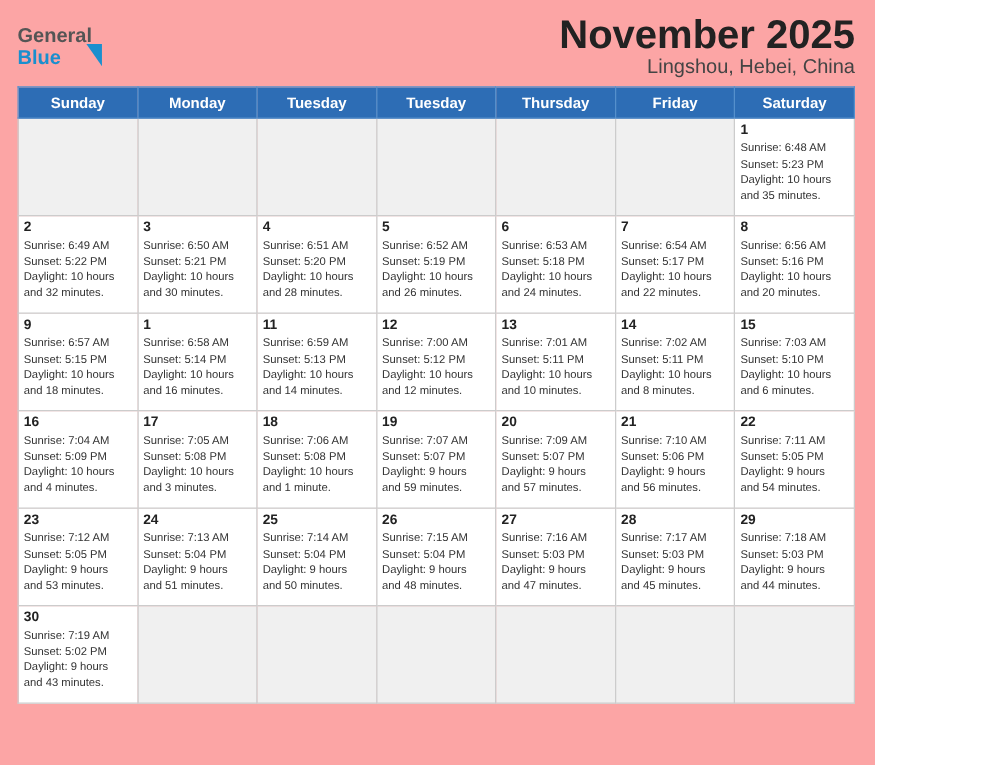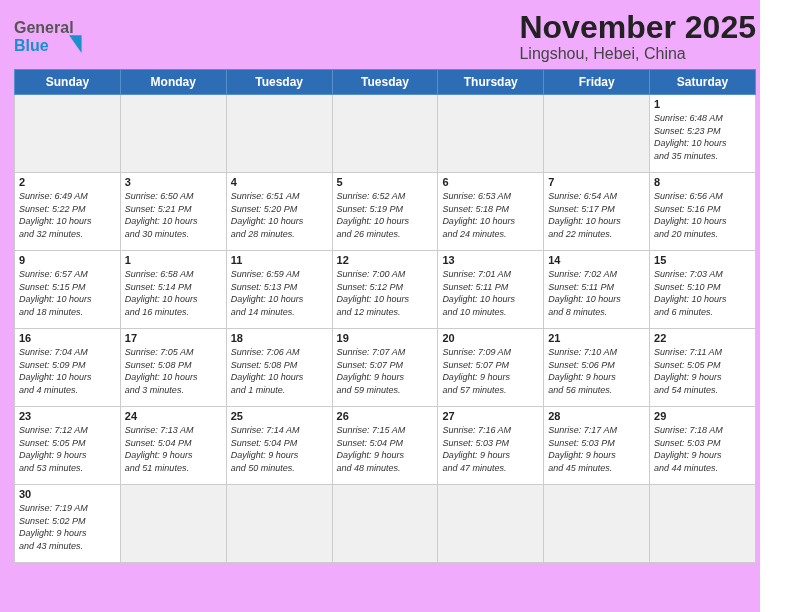--- a/index.html
+++ b/index.html
@@ -4,32 +4,33 @@
   <style>
     * { box-sizing: border-box; margin: 0; padding: 0; }
     body {
       font-family: Arial, sans-serif;
       background: #fff;
       width: 792px;
       height: 612px;
       overflow: hidden;
     }
     .page {
-      width: 760px;
+      width: 700px;
       min-height: 612px;
-      background: #f0abfc;
-      padding: 10px 4px 10px 14px;
+      background: #fca5a5;
+      padding: 10px 16px 10px 14px;
     }
     .header {
       display: flex;
       justify-content: space-between;
       align-items: center;
       margin-bottom: 6px;
     }
     .title-block {
+      text-align: right;
     }
     .title-block h1 {
       font-size: 32px;
       font-weight: bold;
       color: #222;
       line-height: 1.1;
     }
     .title-block h2 {
       font-size: 16px;
       font-weight: normal;
@@ -65,21 +66,20 @@
       font-size: 11px;
       font-weight: bold;
       color: #222;
       display: block;
       margin-bottom: 2px;
     }
     .day-info {
       font-size: 9px;
       line-height: 1.4;
       color: #333;
-      font-style: italic;
     }
     .logo-wrapper {
       display: flex;
       flex-direction: column;
       align-items: flex-start;
     }
     
     .logo-svg { width: 80px; height: 44px; }
   </style>
 </head>

